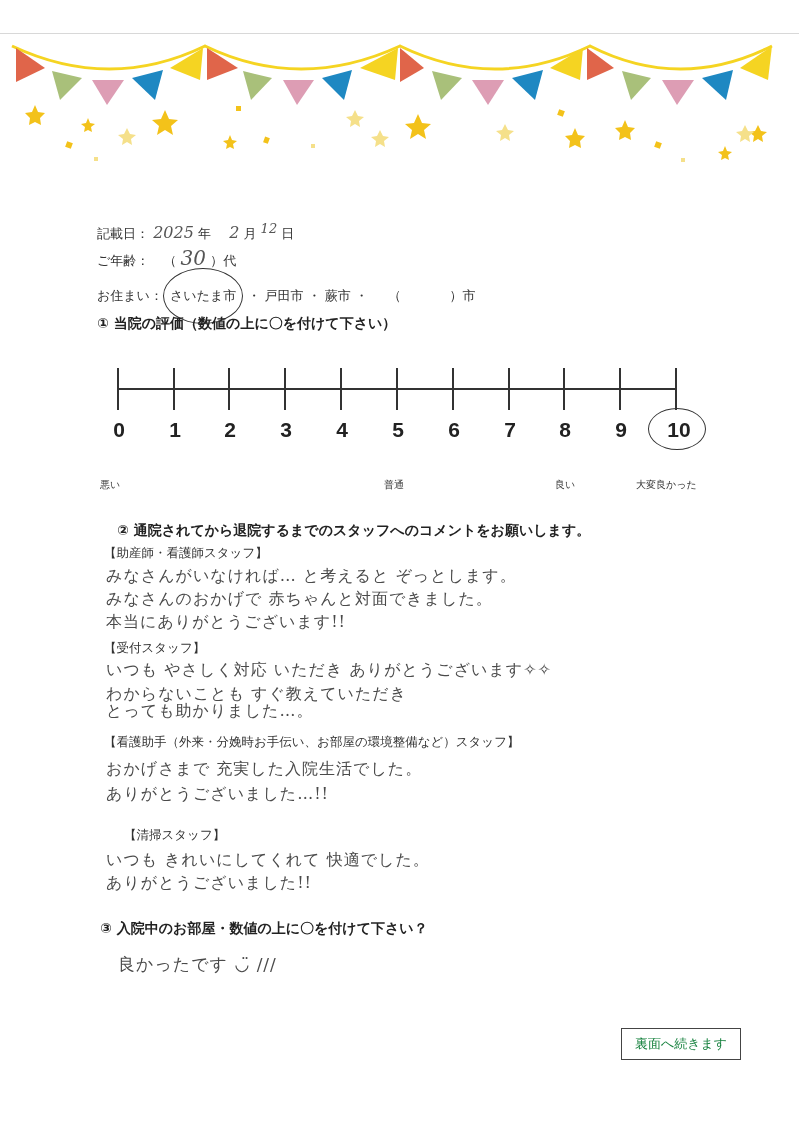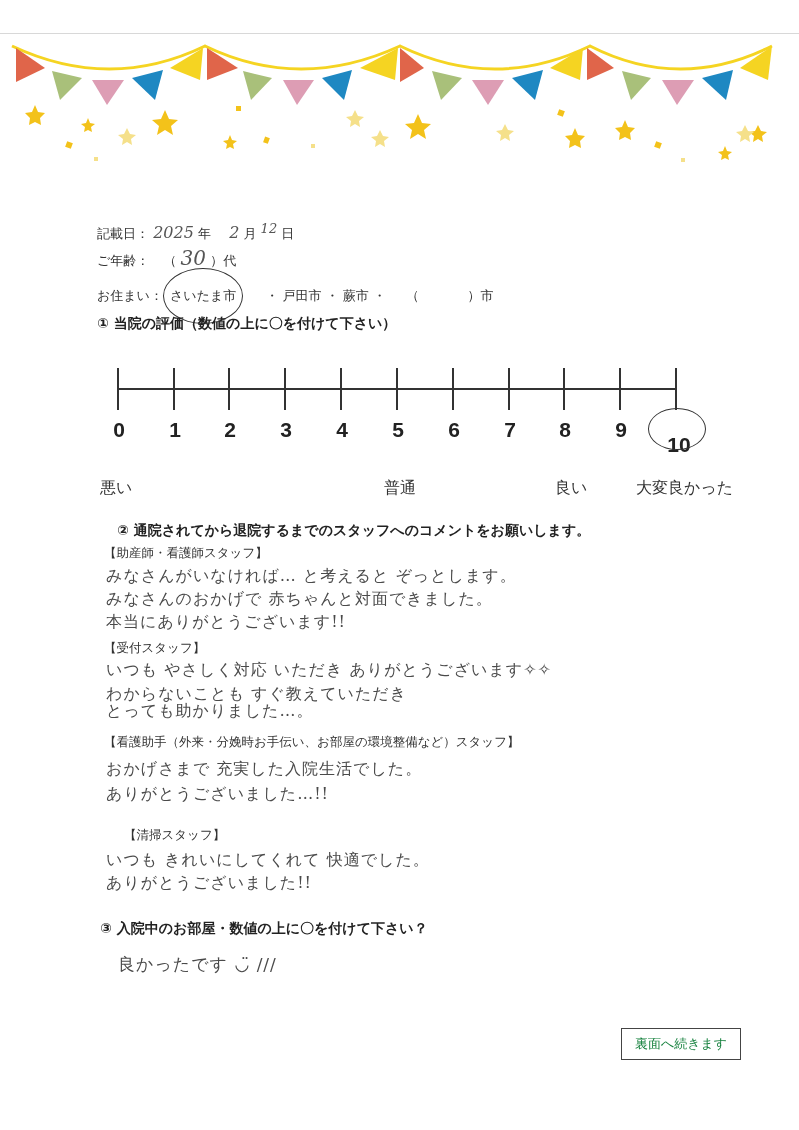--- a/index.html
+++ b/index.html
@@ -11,21 +11,21 @@
   .label { font-size:13px; color:#333; }
   .hand { font-family:"DejaVu Serif","Liberation Serif",serif; color:#555; font-style:italic; }
   .heading { font-size:14px; font-weight:bold; color:#222; }
   .cat { font-size:12.5px; color:#333; }
   .comment { font-size:16px; color:#4a4a4a; font-family:"DejaVu Serif","Liberation Serif",serif; letter-spacing:1px; }
   .scale { position:absolute; left:117px; top:350px; width:560px; height:100px; }
   .scale .axis { position:absolute; left:0; top:38px; width:558px; height:2px; background:#333; }
   .tick { position:absolute; top:18px; width:2px; height:42px; background:#333; }
   .num { position:absolute; top:68px; width:30px; margin-left:-14px; text-align:center; font-size:21px; font-weight:bold; color:#222; font-family:"Liberation Sans",sans-serif; }
   .circle { position:absolute; border:1.5px solid #333; border-radius:50%; }
-  .scale-lbl { position:absolute; top:478px; font-size:16px; color:#333;text-align:center; }
+  .scale-lbl { position:absolute; top:478px; font-size:10px; color:#333;text-align:center; }
   .cont-box { position:absolute; left:621px; top:1028px; width:118px; height:30px; border:1.5px solid #444;
               display:flex; align-items:center; justify-content:center; font-size:13px; color:#15803d; }
 </style>
 </head>
 <body>
 
 <div class="topline"></div>
 
 <svg class="banner" viewBox="0 0 799 140" xmlns="http://www.w3.org/2000/svg">
   <g>
@@ -98,21 +98,21 @@
   </div>
   <div class="abs label" style="left:97px; top:246px;">
     <span>ご年齢：</span>
     <span style="margin-left:10px;">（</span>
     <span class="hand" style="font-size:20px;">30</span>
     <span>）代</span>
   </div>
   <div class="abs label" style="left:97px; top:268px;">
     <span>お住まい：</span>
     <span style="display:inline-block; border:1.3px solid #333; border-radius:50%; padding:18px 6px; margin-left:-4px;">さいたま市</span>
-    <span style="margin-left:18px;">・ 戸田市 ・ 蕨市 ・</span>
+    <span style="margin-left:0;">・ 戸田市 ・ 蕨市 ・</span>
     <span style="margin-left:16px;">（</span>
     <span style="display:inline-block; width:40px;"></span>
     <span>）市</span>
   </div>
 </div>
 
 <div class="abs heading" style="left:97px; top:315px;">①  当院の評価（数値の上に〇を付けて下さい）</div>
 
 <div class="scale">
   <div class="axis"></div>
@@ -131,21 +131,21 @@
   <div class="num" style="left:1px;">0</div>
   <div class="num" style="left:57px;">1</div>
   <div class="num" style="left:112px;">2</div>
   <div class="num" style="left:168px;">3</div>
   <div class="num" style="left:224px;">4</div>
   <div class="num" style="left:280px;">5</div>
   <div class="num" style="left:336px;">6</div>
   <div class="num" style="left:392px;">7</div>
   <div class="num" style="left:447px;">8</div>
   <div class="num" style="left:503px;">9</div>
-  <div class="num" style="left:561px;margin-top:15px;">10</div>
+  <div class="num" style="left:561px;">10</div>
   <div class="circle" style="left:531px; top:58px; width:56px; height:40px;"></div>
 </div>
 
 <div class="scale-lbl" style="left:100px;">悪い</div>
 <div class="scale-lbl" style="left:384px;">普通</div>
 <div class="scale-lbl" style="left:555px;">良い</div>
 <div class="scale-lbl" style="left:636px;">大変良かった</div>
 
 <div class="abs heading" style="left:97px; top:522px;margin-left:20px;">②  通院されてから退院するまでのスタッフへのコメントをお願いします。</div>
 

